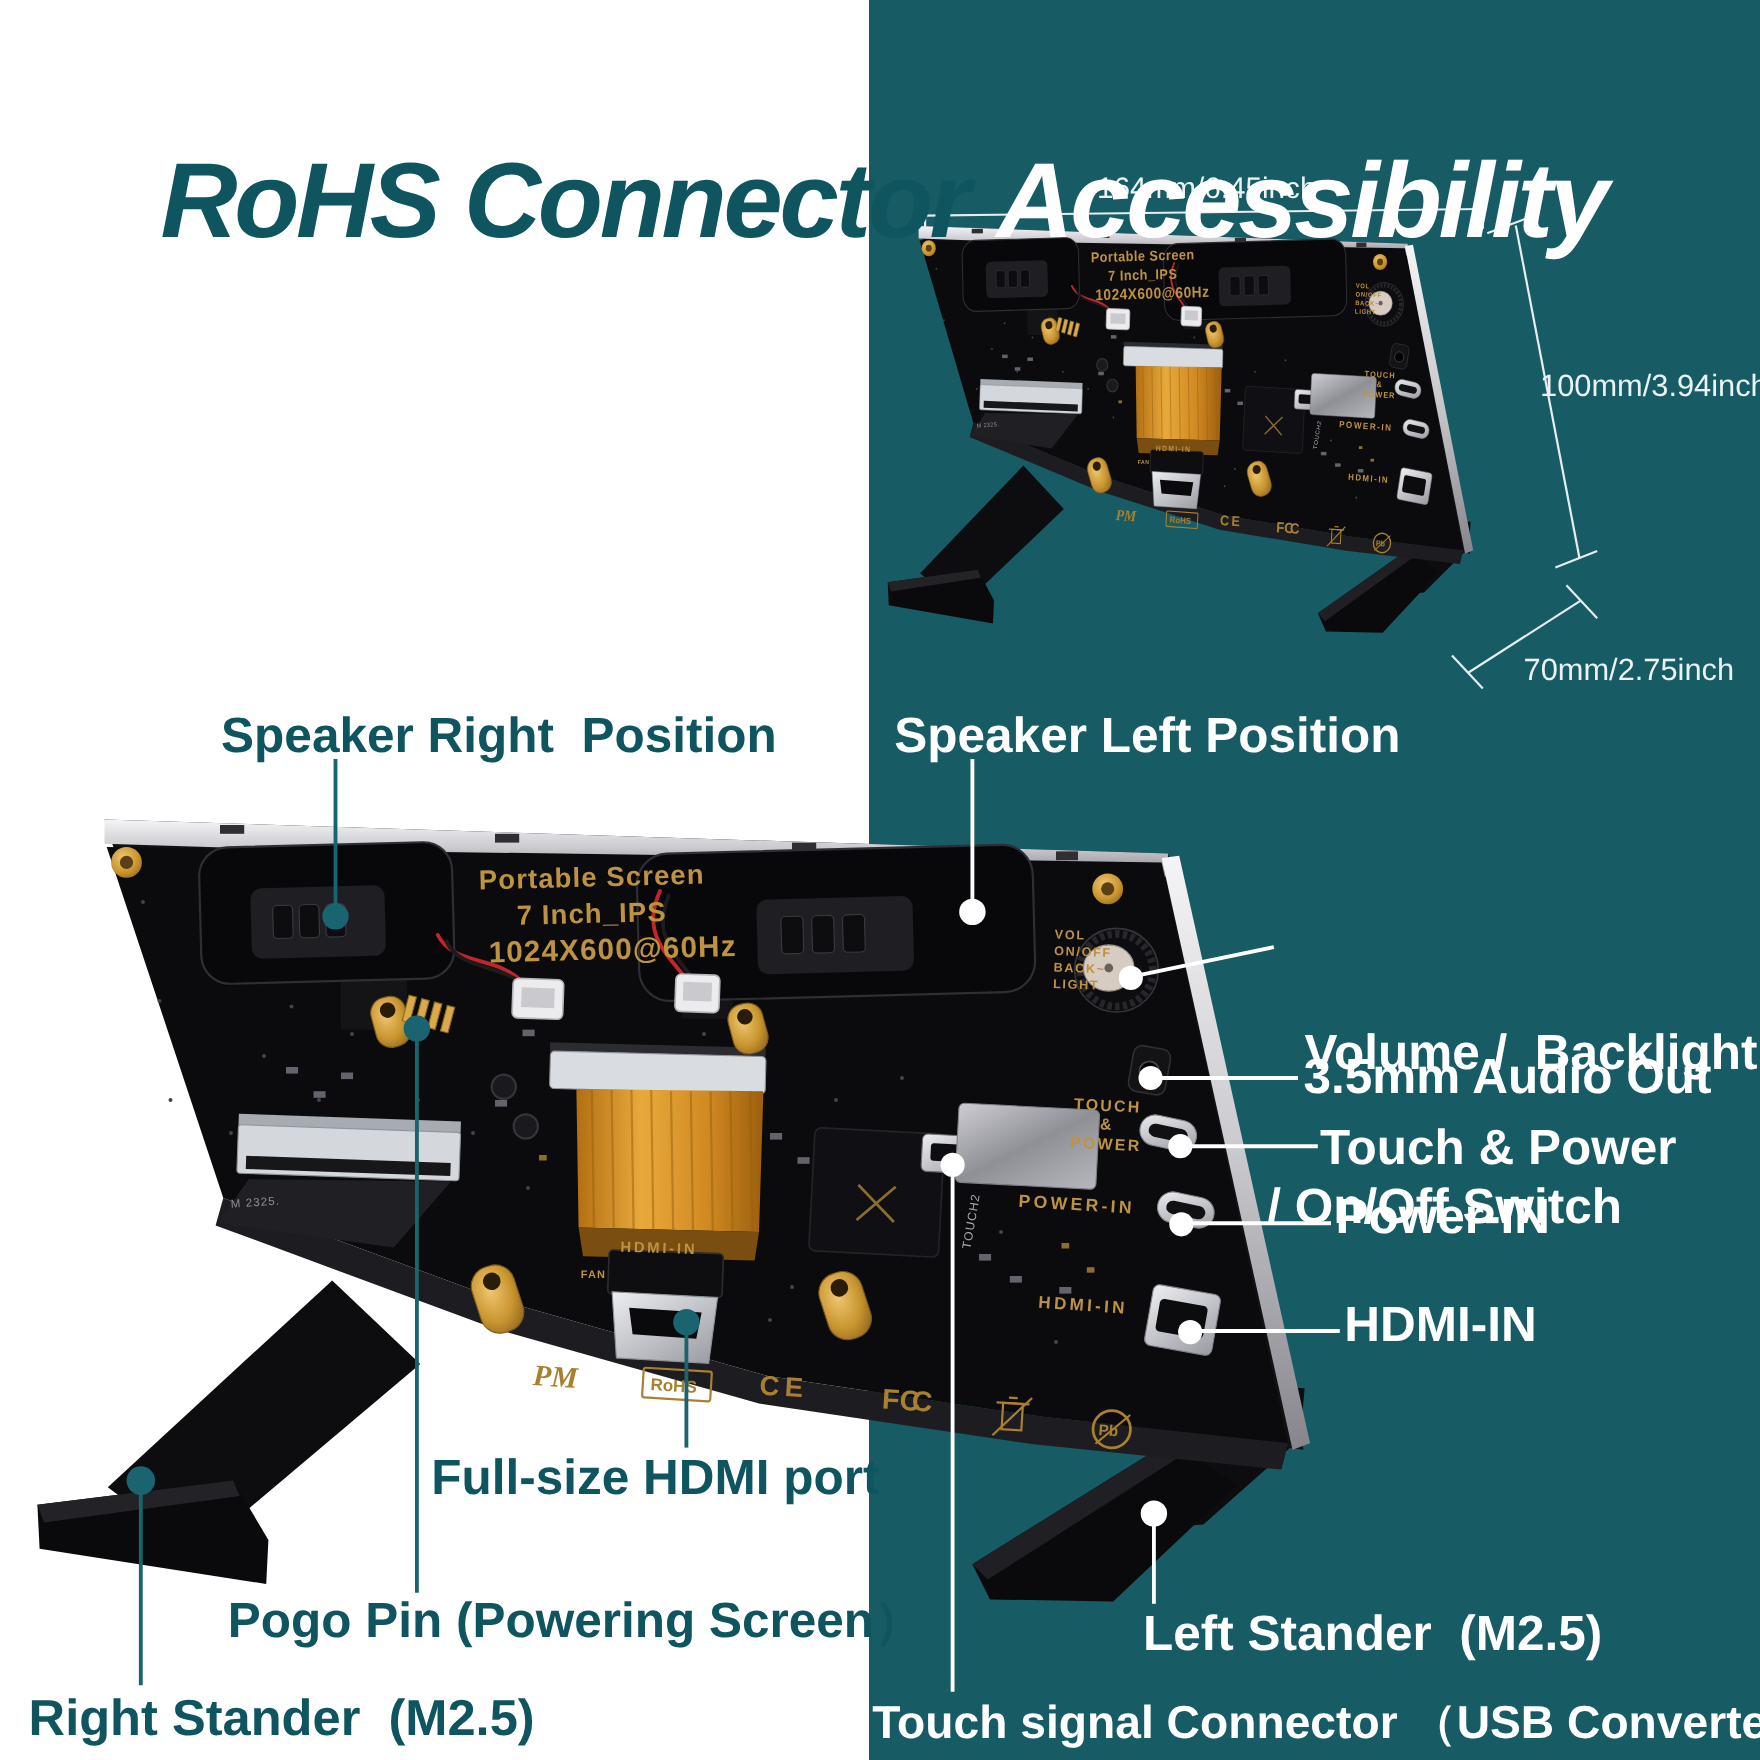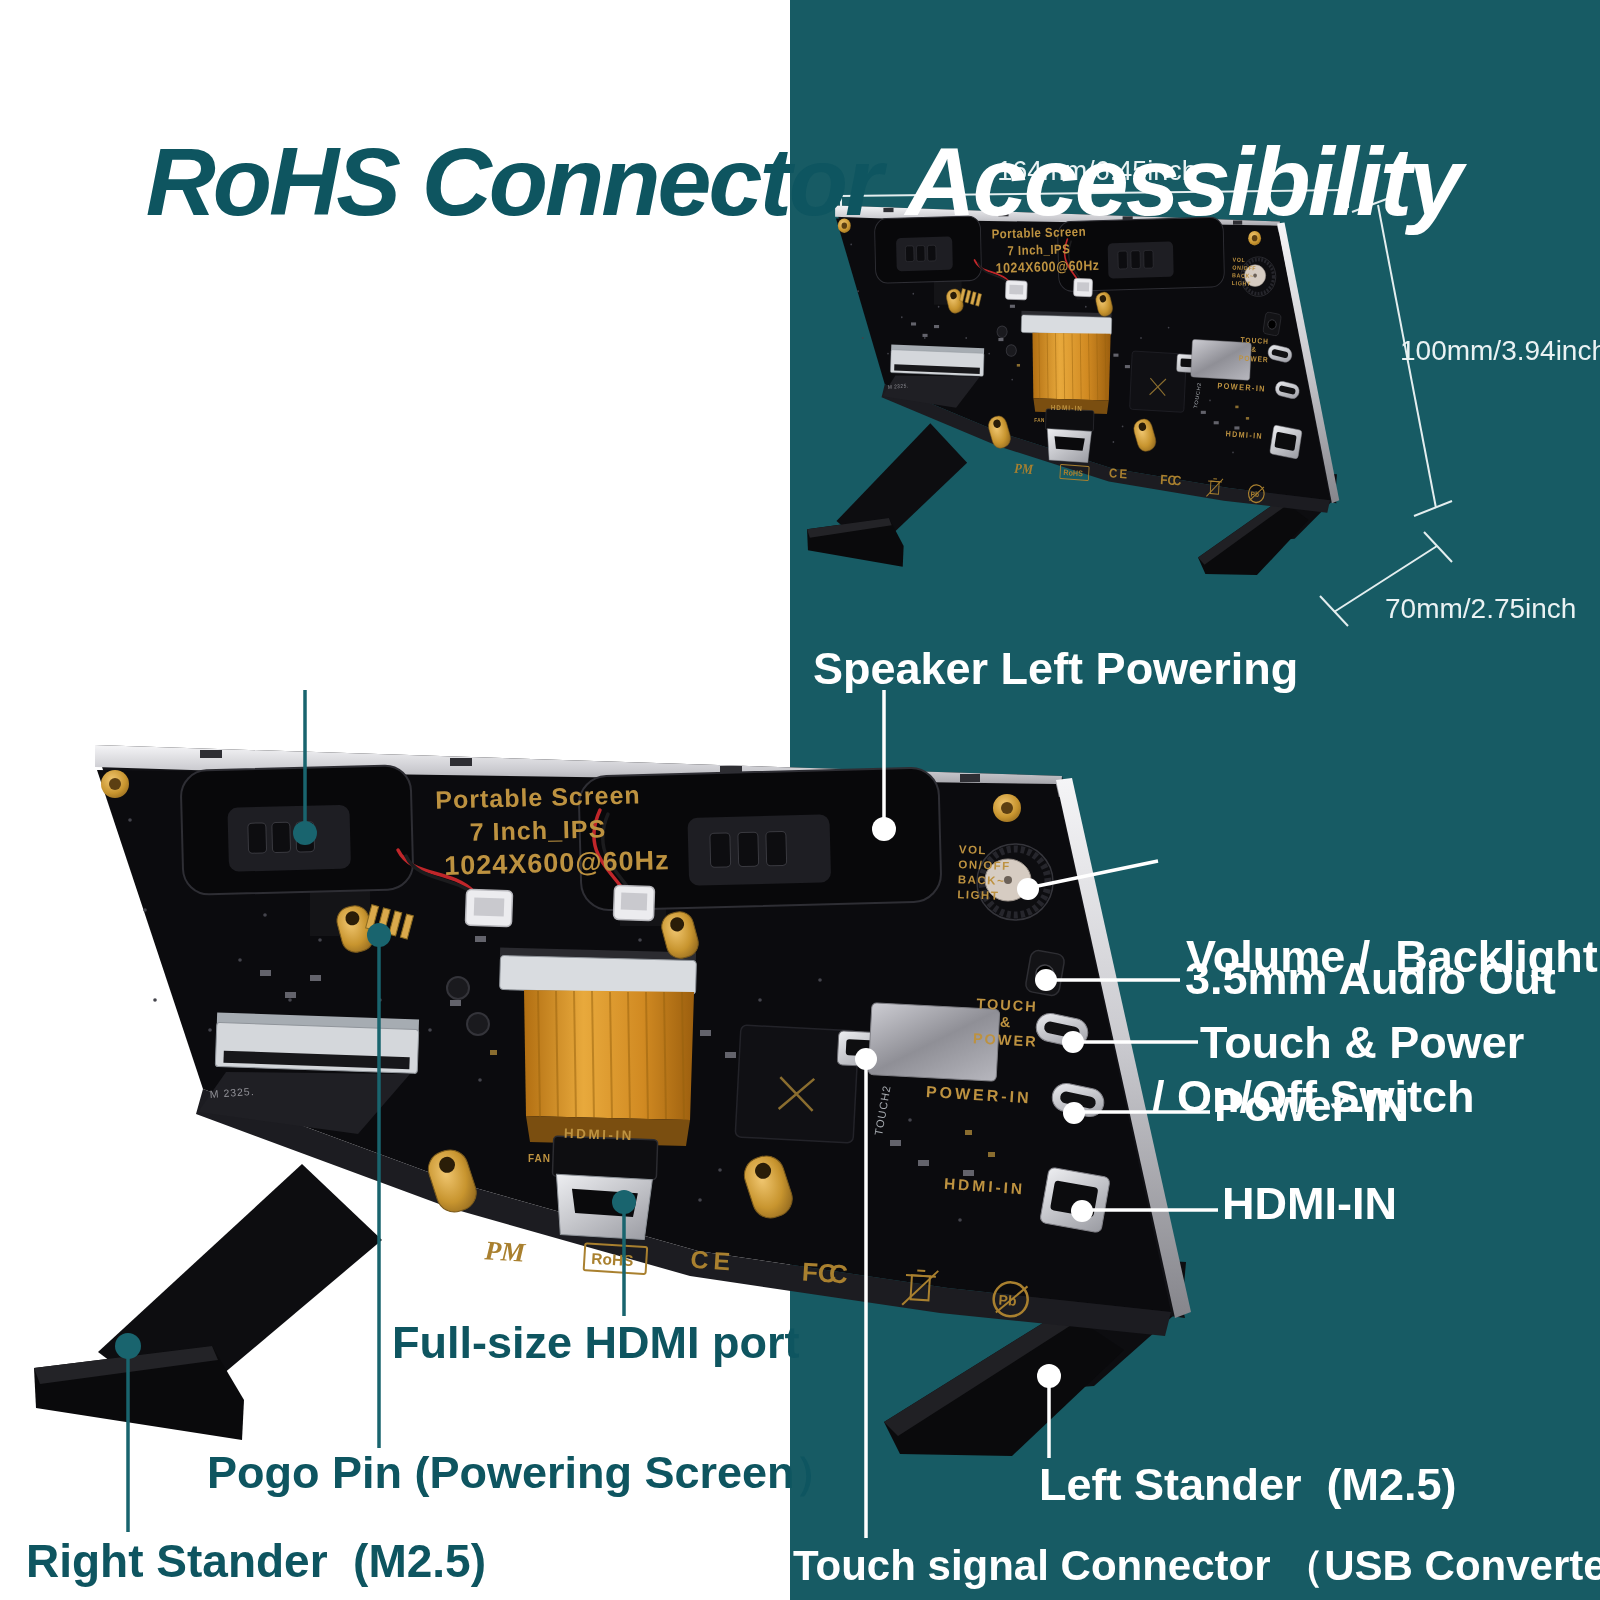--- a/index.html
+++ b/index.html
@@ -368,21 +368,22 @@
       <circle cx="1028" cy="889" r="11"></circle>
       <circle cx="1046" cy="980" r="11"></circle>
       <circle cx="1073" cy="1042" r="11"></circle>
       <circle cx="1074" cy="1113" r="11"></circle>
       <circle cx="1082" cy="1211" r="11"></circle>
       <circle cx="866" cy="1059" r="11"></circle>
       <circle cx="1049" cy="1376" r="12"></circle>
     </g>
   </svg>
 
-  <div class="label white" style="left:813px;top:646px">Speaker Left Powering</div>
+  <div class="label teal" style="left:201px;top:646px">Speaker Right  Position</div>
+  <div class="label white" style="left:813px;top:646px">Speaker Left Position</div>
   <div class="label white" style="left:1152px;top:840px">
     <div style="margin-left:34px">Volume /  Backlight</div>
     <div>/ On/Off Switch</div>
   </div>
   <div class="label white" style="left:1185px;top:956px">3.5mm Audio Out</div>
   <div class="label white" style="left:1200px;top:1020px">Touch &amp; Power</div>
   <div class="label white" style="left:1214px;top:1083px">Power-IN</div>
   <div class="label white" style="left:1222px;top:1181px">HDMI-IN</div>
   <div class="label teal" style="left:392px;top:1320px">Full-size HDMI port</div>
   <div class="label teal" style="left:207px;top:1450px">Pogo Pin (Powering Screen）</div>

